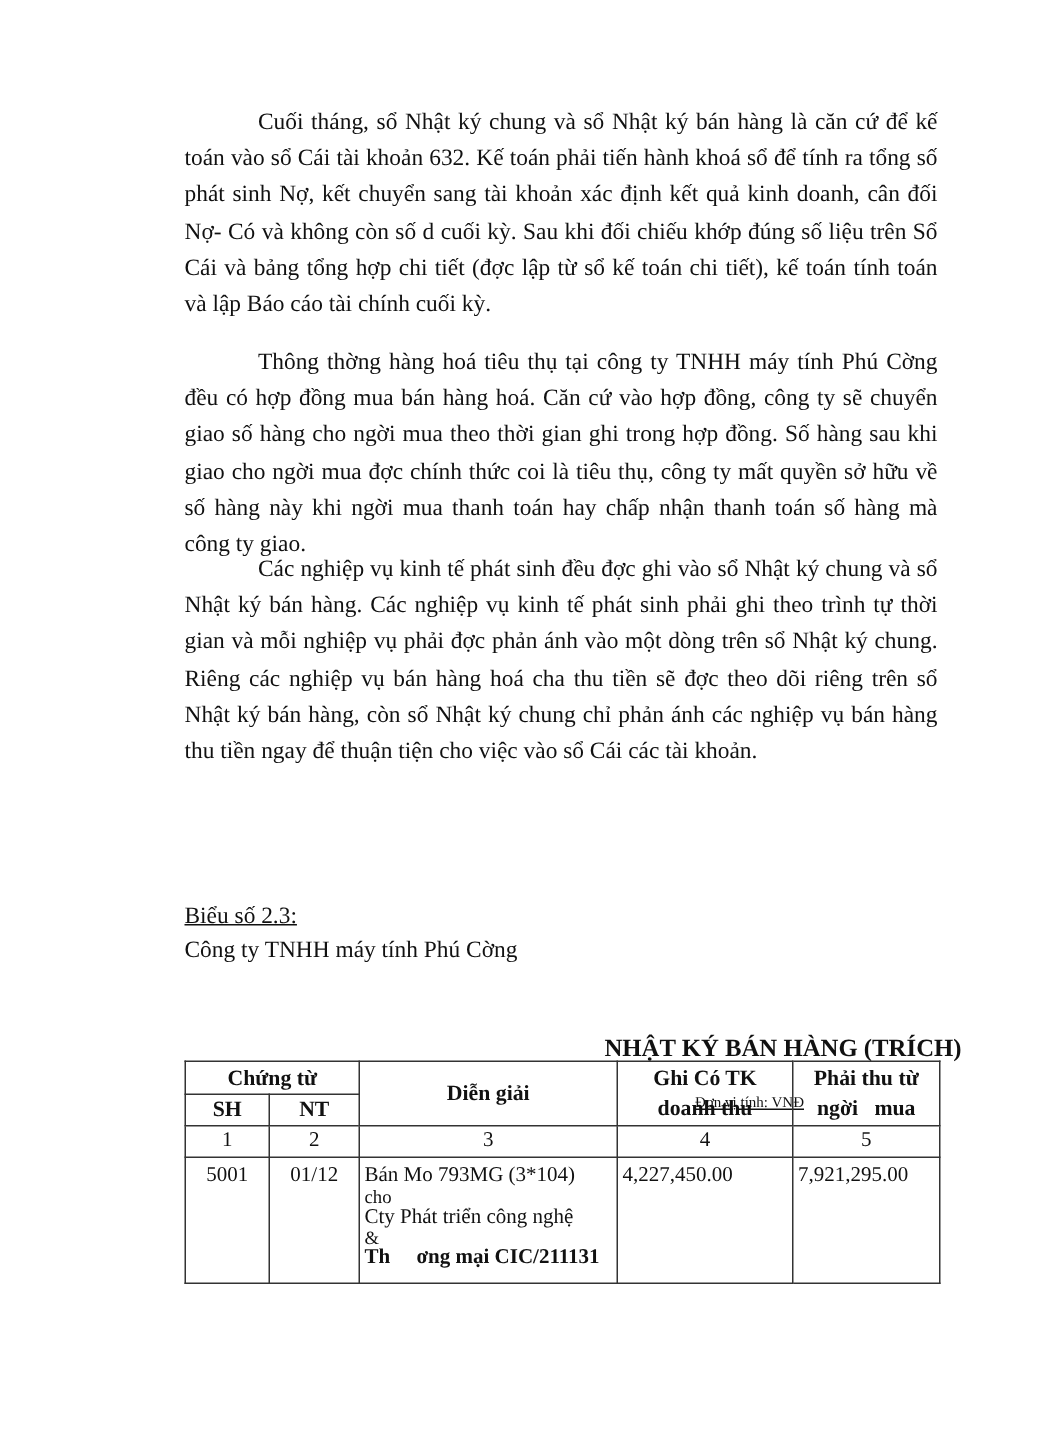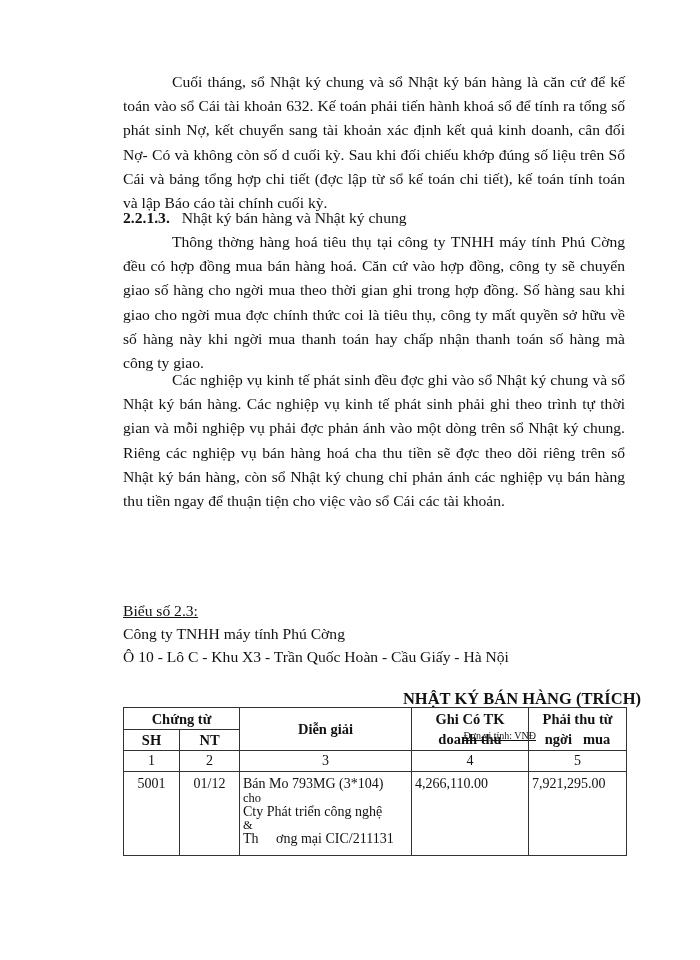--- a/index.html
+++ b/index.html
@@ -28,29 +28,27 @@
   .desc-line { display: block; }
   .desc-line.small { font-size: 12.5px; line-height: 12px; }
 </style>
 </head>
 <body>
 
 <div class="page">
 
   <p class="para" style="top:70px;"><span class="indent"></span><span>Cuối tháng, sổ Nhật ký chung và sổ Nhật ký bán hàng là căn cứ để kế toán vào sổ Cái  tài khoản 632. Kế toán phải tiến hành khoá sổ để tính ra tổng số phát sinh Nợ, kết chuyển sang tài khoản xác định kết quả kinh doanh,  cân đối Nợ- Có và không còn số d   cuối kỳ. Sau khi đối chiếu khớp đúng số liệu trên Sổ Cái và bảng tổng hợp chi tiết (đợc   lập từ sổ kế toán chi tiết), kế toán tính toán và lập Báo cáo tài chính cuối kỳ.</span></p>
 
-  <p class="heading" style="top:206px;"><span class="num">2.2.1.3.</span><span>Nhật ký bán hàng và Nhật ký chung</span></p>
 
   <p class="para" style="top:230px;"><span class="indent"></span><span>Thông thờng   hàng hoá tiêu thụ tại công ty TNHH máy tính Phú Cờng   đều có hợp đồng mua bán hàng hoá. Căn cứ vào hợp đồng, công ty sẽ chuyển giao số hàng cho ngời   mua theo thời gian ghi trong hợp đồng. Số hàng sau khi giao cho ngời   mua đợc   chính thức coi là tiêu thụ, công ty mất quyền sở hữu về số hàng này khi ngời   mua thanh toán hay chấp nhận thanh toán số hàng mà công ty giao.</span></p>
 
   <p class="para" style="top:368px;"><span class="indent"></span><span>Các nghiệp vụ kinh tế phát sinh đều đợc   ghi vào sổ Nhật ký chung và sổ Nhật ký bán hàng. Các nghiệp vụ kinh tế phát sinh phải ghi theo trình tự thời gian và mỗi nghiệp vụ phải đợc   phản ánh vào một dòng trên sổ Nhật ký chung. Riêng các nghiệp vụ bán hàng hoá cha   thu tiền sẽ đợc theo dõi riêng trên sổ Nhật ký bán hàng, còn sổ Nhật ký chung chỉ phản ánh các nghiệp vụ bán hàng thu tiền ngay để thuận tiện cho việc vào sổ Cái các tài khoản.</span></p>
 
   <p class="line underline" style="top:600px;">Biểu số 2.3:</p>
   <p class="line" style="top:623px;">Công ty TNHH máy tính Phú Cờng</p>
-  <p class="line" style="top:646px;">Ô 10 - Lô C - Khu X3 - Trần Quốc Hoàn - Cầu Giấy - Hà Nội</p>
   <p class="title" style="top:672px;">NHẬT KÝ BÁN HÀNG (TRÍCH)</p>
   <p class="unit" style="top:716px;">Đơn vị tính: VNĐ</p>
 
   <table class="journal">
     <colgroup>
       <col style="width:56px">
       <col style="width:60px">
       <col style="width:172px">
       <col style="width:117px">
       <col style="width:98px">
@@ -82,21 +80,21 @@
         <td>5</td>
       </tr>
       <tr class="data">
         <td class="center">5001</td>
         <td class="center">01/12</td>
         <td>
           <span class="desc-line">Bán Mo 793MG (3*104)</span>
           <span class="desc-line small">cho</span>
           <span class="desc-line">Cty Phát triển công nghệ</span>
           <span class="desc-line small">&amp;</span>
-          <span class="desc-line" style="white-space:pre;">Th     ơng mại CIC/211131</span>
+          <span class="desc-line" style="white-space:pre;font-weight:bold;">Th     ơng mại CIC/211131</span>
         </td>
-        <td>4,266,110.00</td>
+        <td>4,227,450.00</td>
         <td>7,921,295.00</td>
       </tr>
     </tbody>
   </table>
 
 </div>
 
 </body></html>

